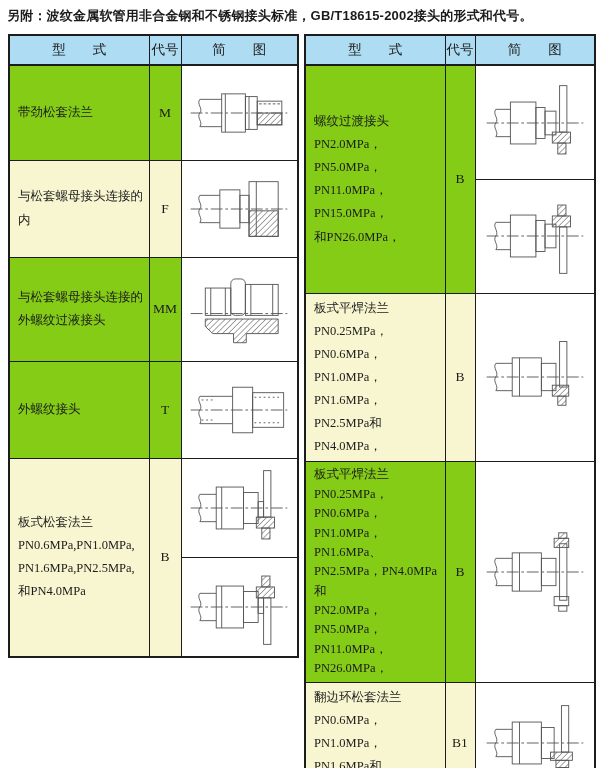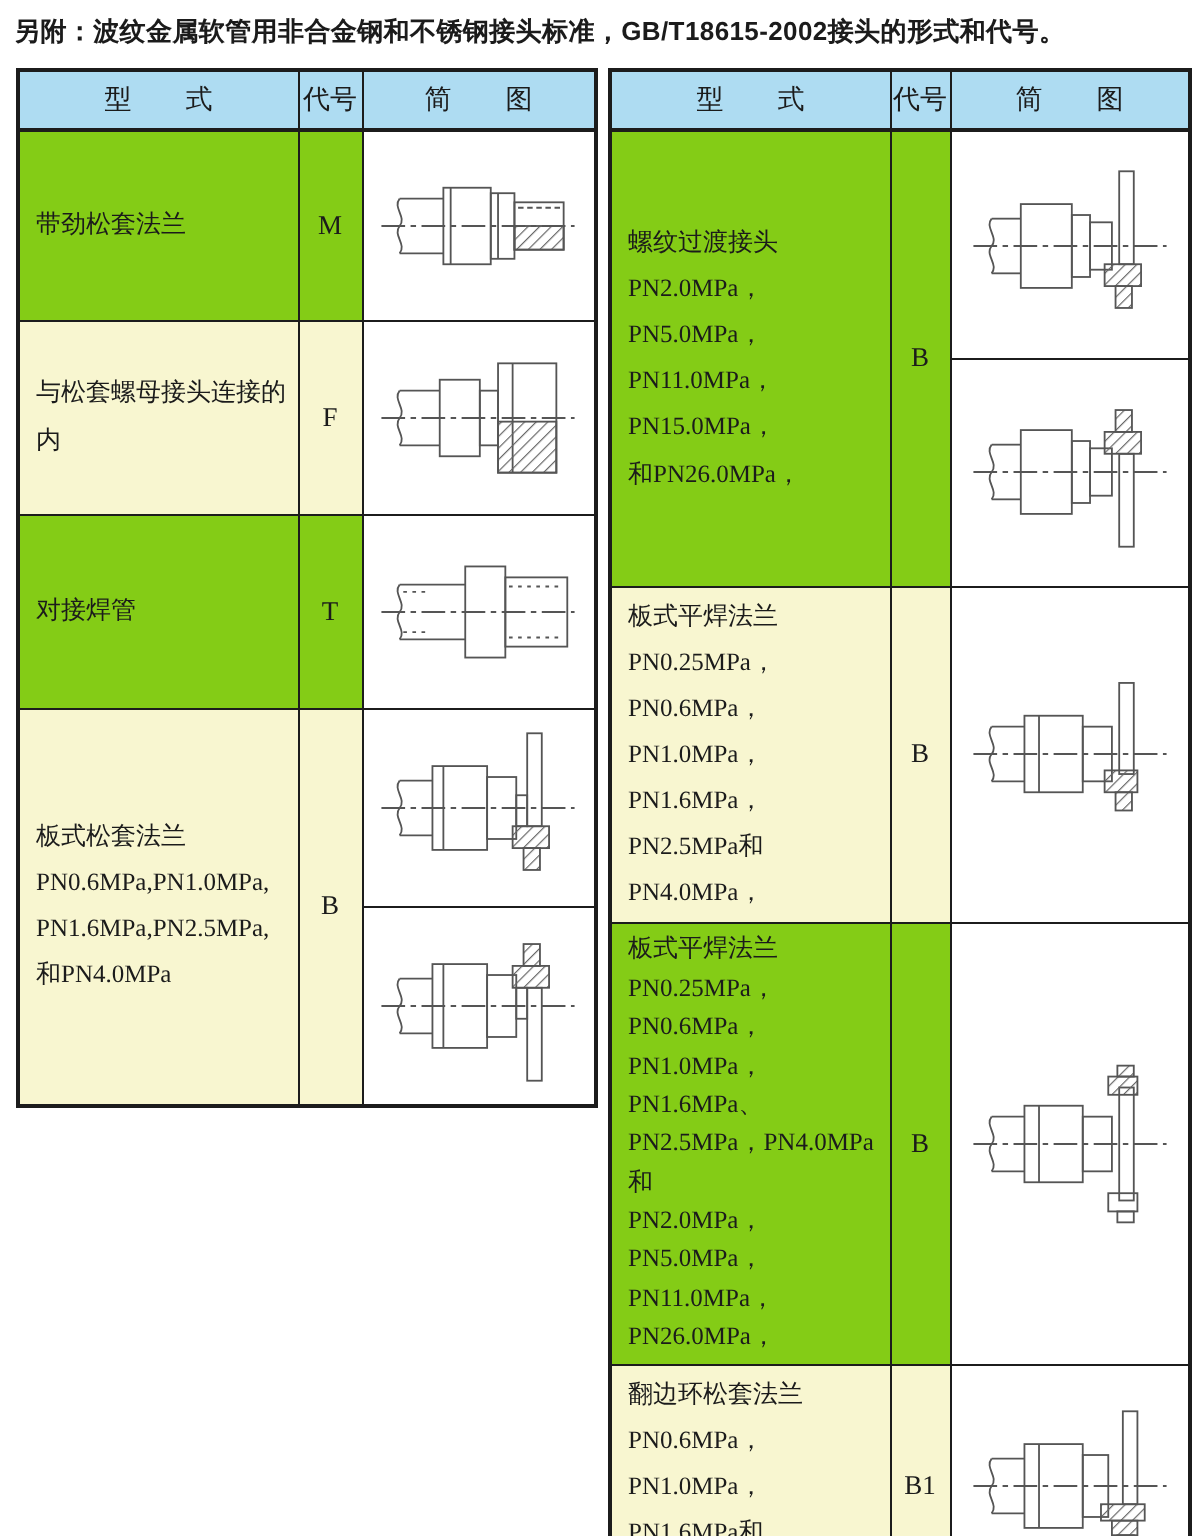--- a/index.html
+++ b/index.html
@@ -97,22 +97,42 @@
                   <path d="M12,30 C8,35 16,40 12,45 C8,50 16,55 12,60" fill="none" stroke="#555555" stroke-width="1"></path>
                   <rect x="34" y="24" width="22" height="42" fill="none" stroke="#555555" stroke-width="1"></rect>
                   <rect x="56" y="30" width="10" height="30" fill="none" stroke="#555555" stroke-width="1"></rect>
                   <rect x="66" y="15" width="32" height="60" fill="none" stroke="#555555" stroke-width="1"></rect>
                   <line x1="74" y1="15" x2="74" y2="75" stroke="#555555" stroke-width="1"></line>
                   <rect x="66" y="47" width="32" height="28" fill="url(#hatch)" stroke="#555555" stroke-width="1"></rect>
                 </svg>
           </div>
             </td>
         </tr>
+        <tr style="height:104px" data-hl="false">
+          <td class="c1">与松套螺母接头连接的
+外螺纹过液接头</td>
+          <td class="c2">MM</td>
+          <td class="diag">
+              <div class="dwrap">
+            <svg class="fig" viewBox="0 0 110 90">
+                  <line x1="2" y1="50" x2="108" y2="50" stroke="#555555" stroke-width="1" stroke-dasharray="13 3 3 3"></line>
+                  <rect x="18" y="22" width="28" height="30" fill="none" stroke="#555555" stroke-width="1"></rect>
+                  <line x1="24" y1="22" x2="24" y2="52" stroke="#555555" stroke-width="1"></line>
+                  <line x1="40" y1="22" x2="40" y2="52" stroke="#555555" stroke-width="1"></line>
+                  <rect x="46" y="12" width="16" height="40" rx="5" fill="none" stroke="#555555" stroke-width="1"></rect>
+                  <rect x="62" y="18" width="36" height="34" fill="none" stroke="#555555" stroke-width="1"></rect>
+                  <line x1="68" y1="18" x2="68" y2="52" stroke="#555555" stroke-width="1"></line>
+                  <line x1="92" y1="18" x2="92" y2="52" stroke="#555555" stroke-width="1"></line>
+                  <path d="M18,56 L98,56 L98,72 L63,72 L63,82 L49,82 L49,72 L26,72 L18,64 Z" fill="url(#hatch)" stroke="#555555" stroke-width="1"></path>
+                </svg>
+          </div>
+            </td>
+        </tr>
         <tr style="height:97px" data-hl="false">
-          <td class="c1">对接焊管</td>
+          <td class="c1">外螺纹接头</td>
           <td class="c2">T</td>
           <td class="diag">
               <div class="dwrap">
             <svg class="fig" viewBox="0 0 110 90">
                   <line x1="2" y1="45" x2="108" y2="45" stroke="#555555" stroke-width="1" stroke-dasharray="13 3 3 3"></line>
                   <line x1="12" y1="30" x2="48" y2="30" stroke="#555555" stroke-width="1"></line>
                   <line x1="12" y1="60" x2="48" y2="60" stroke="#555555" stroke-width="1"></line>
                   <path d="M12,30 C8,35 16,40 12,45 C8,50 16,55 12,60" fill="none" stroke="#555555" stroke-width="1"></path>
                   <line x1="14" y1="34" x2="28" y2="34" stroke="#555555" stroke-width="1" stroke-dasharray="2 3"></line>
                   <line x1="14" y1="56" x2="28" y2="56" stroke="#555555" stroke-width="1" stroke-dasharray="2 3"></line>

